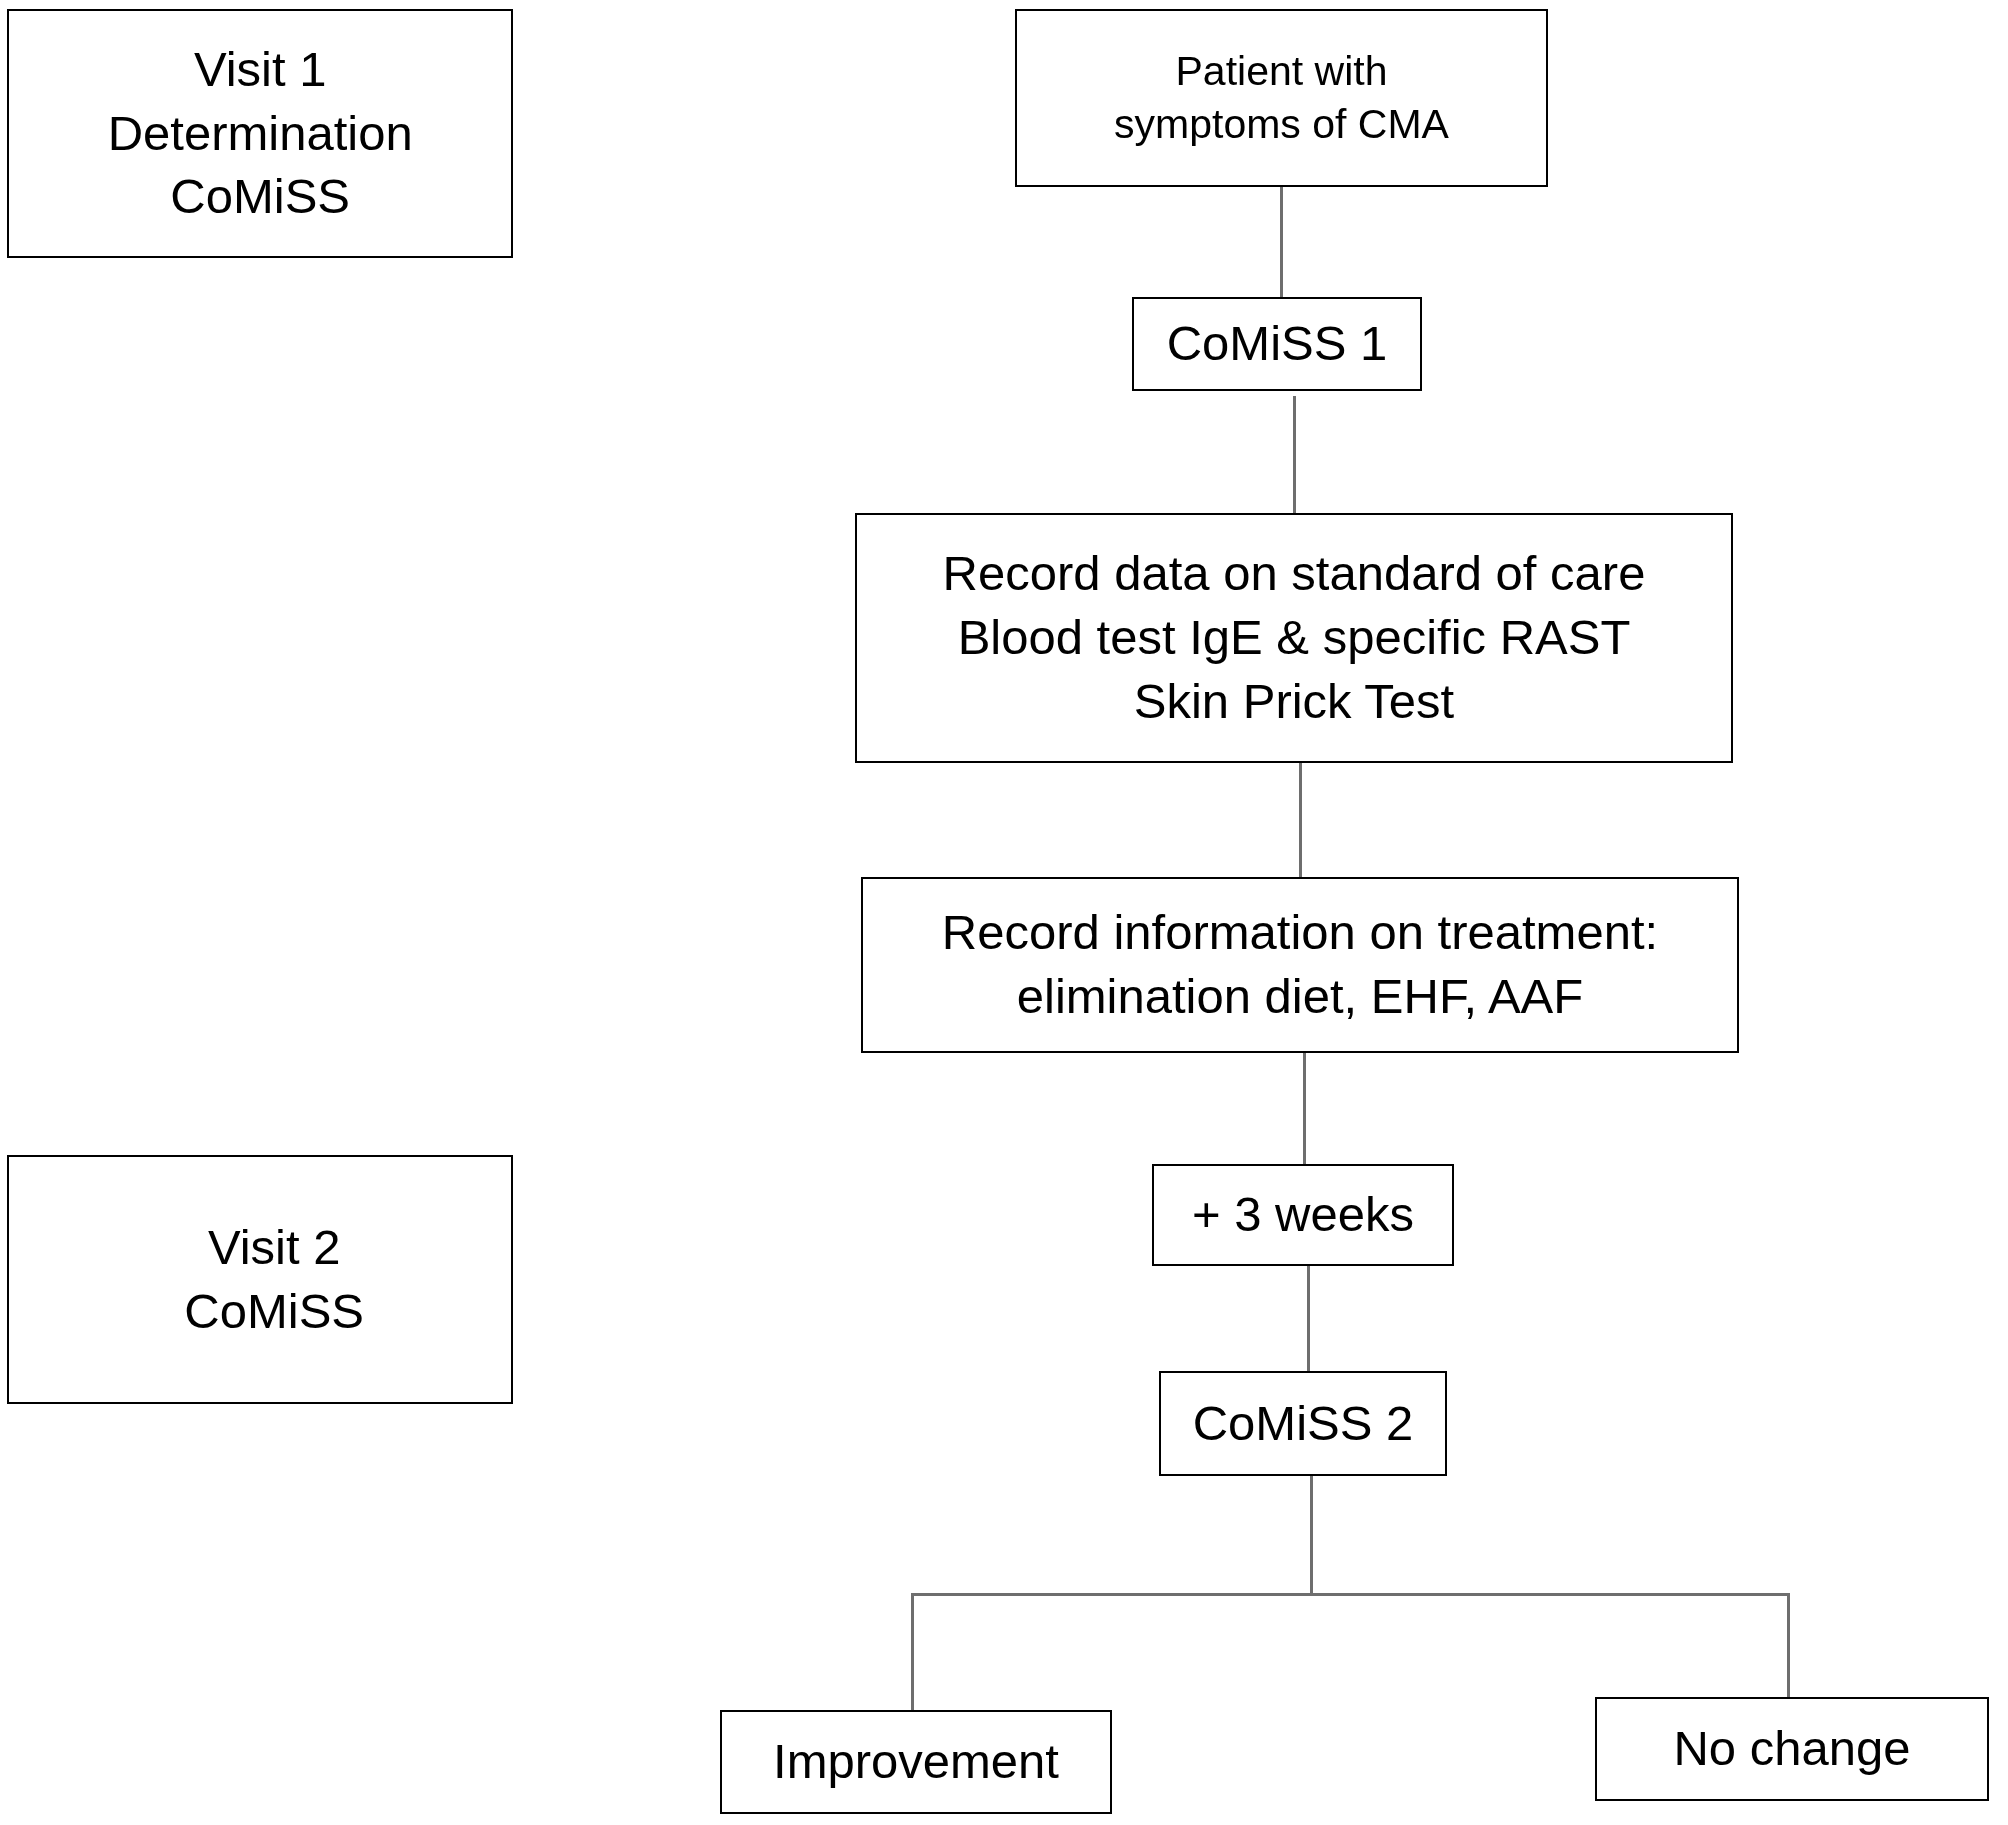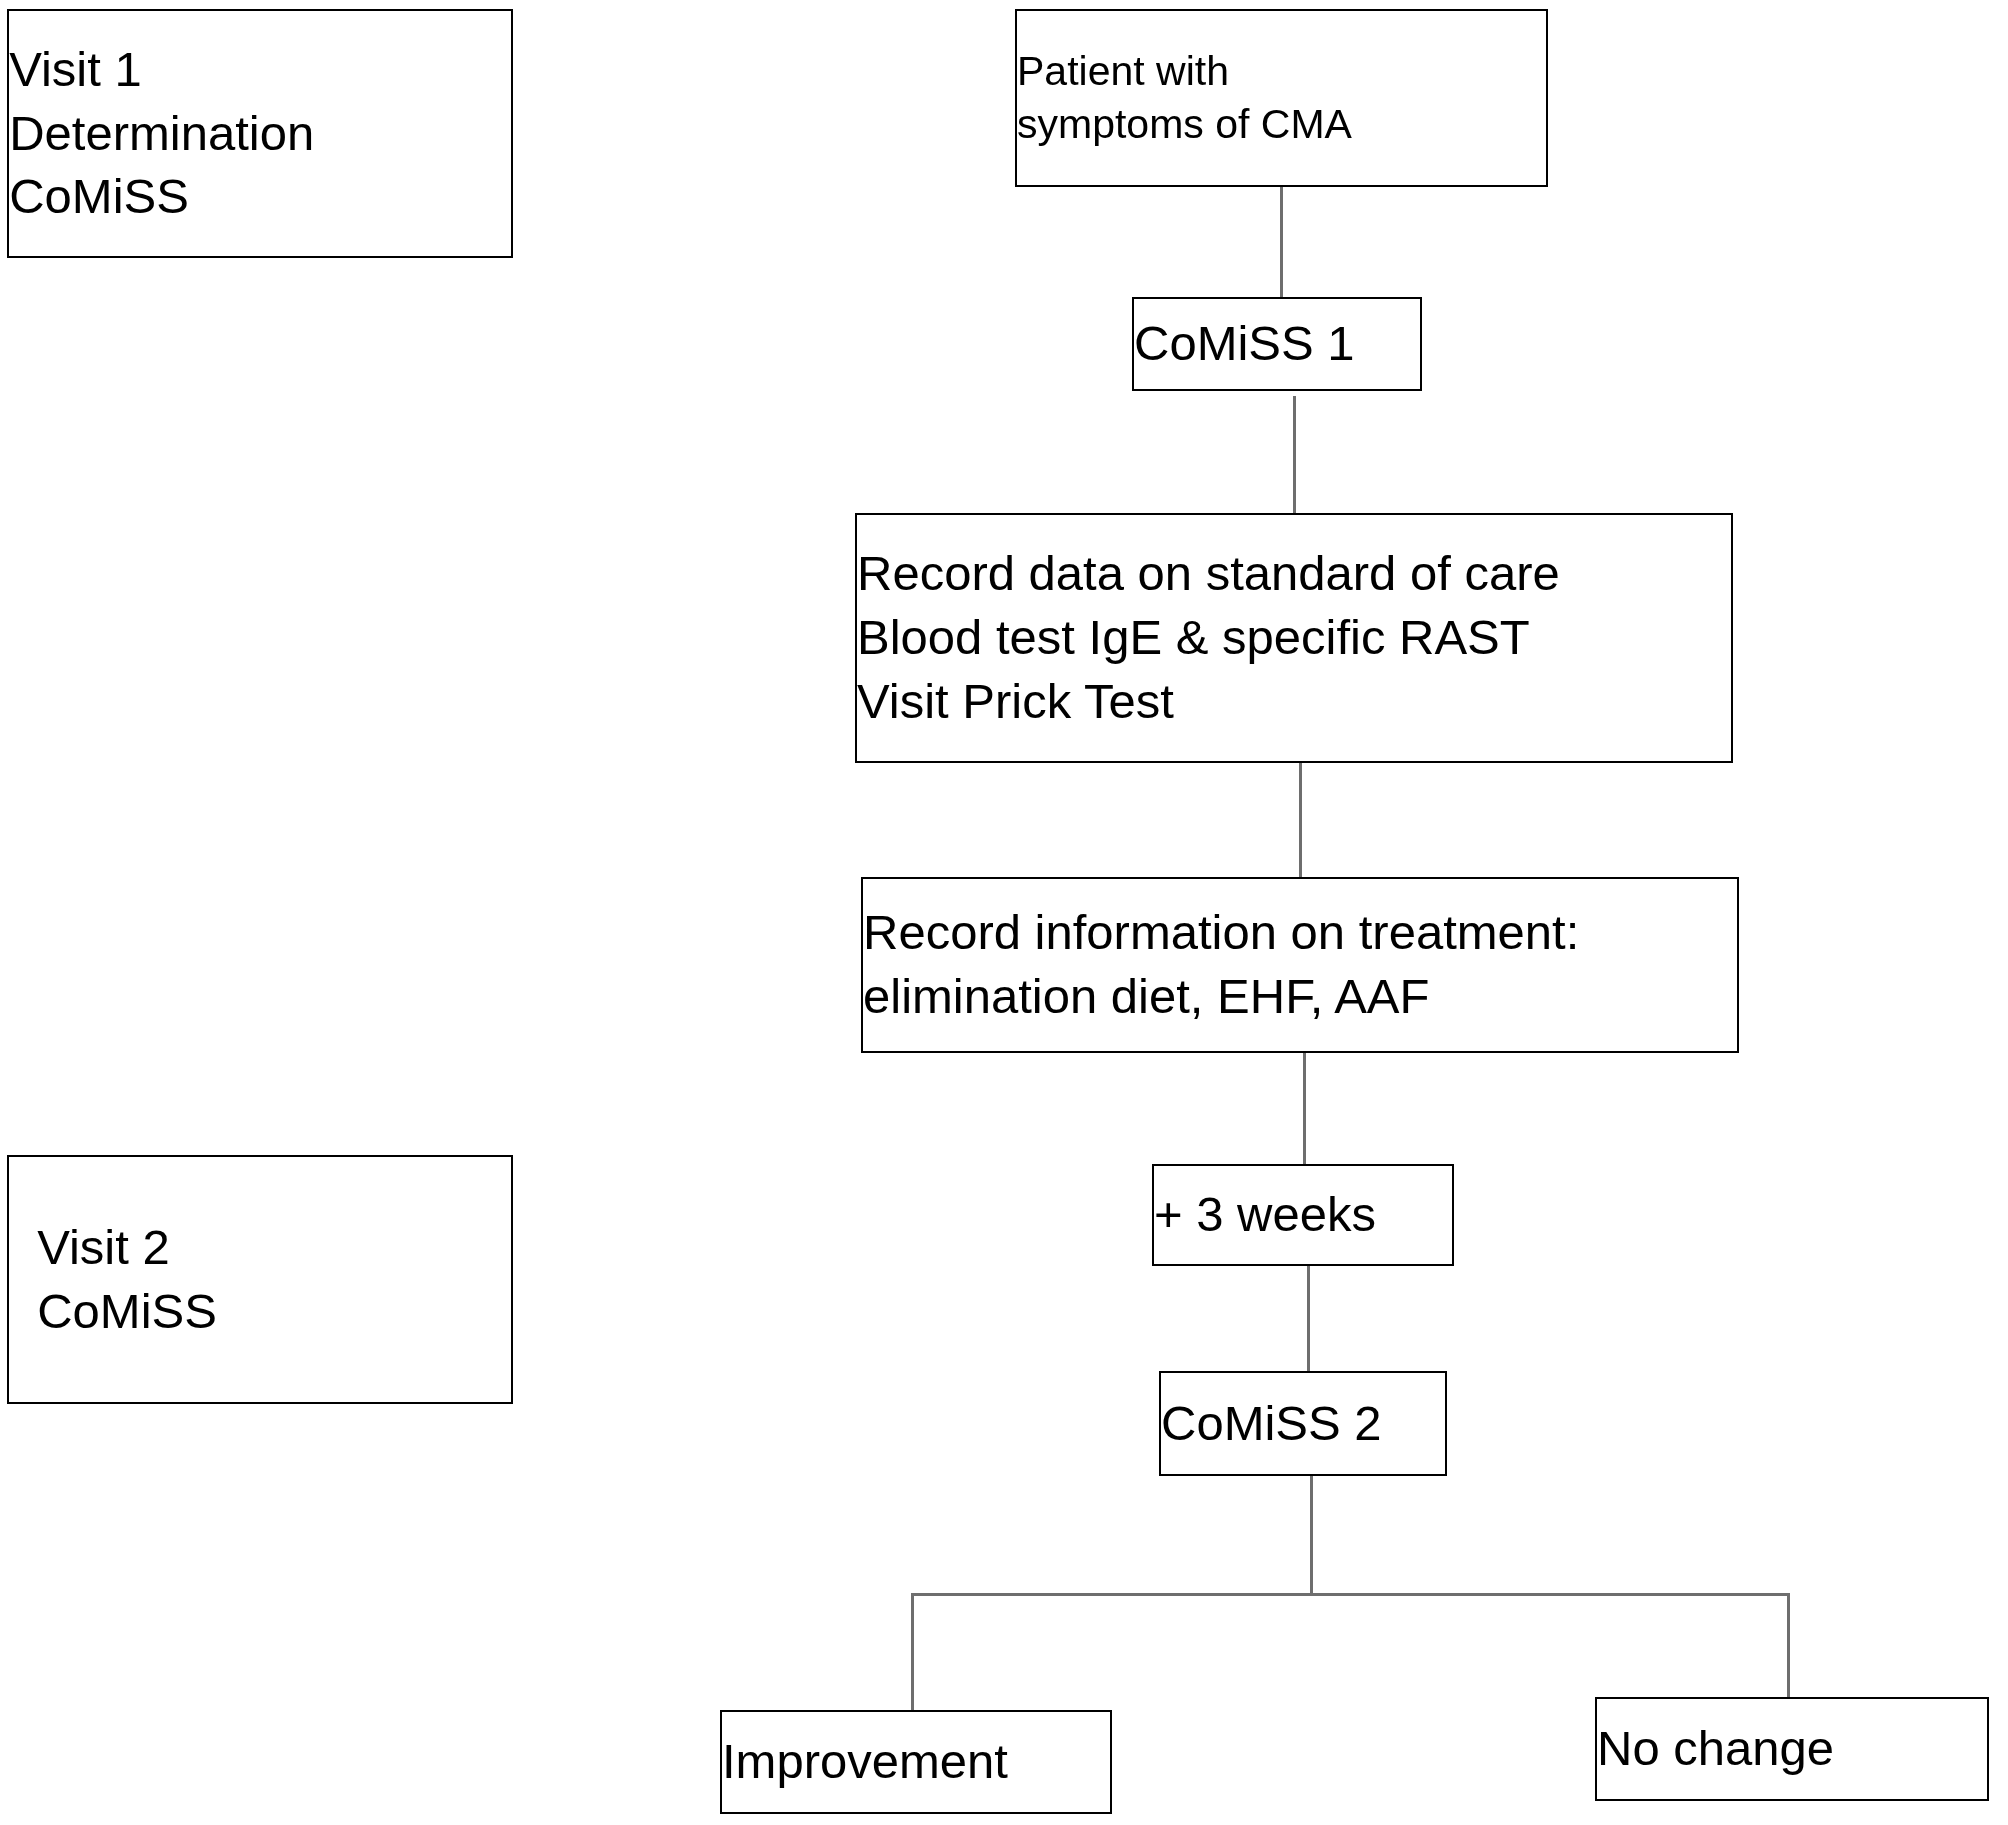--- a/index.html
+++ b/index.html
@@ -15,21 +15,21 @@
     font-family: "Liberation Sans", sans-serif;
     overflow: hidden;
   }
   .node {
     position: absolute;
     box-sizing: border-box;
     border: 2.7px solid #000000;
     background: #ffffff;
     display: flex;
     flex-direction: column;
-    align-items: flex-start;
+    align-items: center;
     justify-content: center;
     text-align: center;
     color: #000000;
     line-height: 1.30;
     z-index: 3;
   }
   .node .line {
     display: block;
     white-space: nowrap;
   }
@@ -97,21 +97,21 @@
     <span class="line">symptoms of CMA</span>
   </div>
 
   <div class="node" id="comiss1-box">
     <span class="line">CoMiSS 1</span>
   </div>
 
   <div class="node" id="standard-box">
     <span class="line">Record data on standard of care</span>
     <span class="line">Blood test IgE &amp; specific RAST</span>
-    <span class="line">Visit Prick Test</span>
+    <span class="line">Skin Prick Test</span>
   </div>
 
   <div class="node" id="treatment-box">
     <span class="line">Record information on treatment:</span>
     <span class="line">elimination diet, EHF, AAF</span>
   </div>
 
   <div class="node" id="weeks-box">
     <span class="line">+ 3 weeks</span>
   </div>

